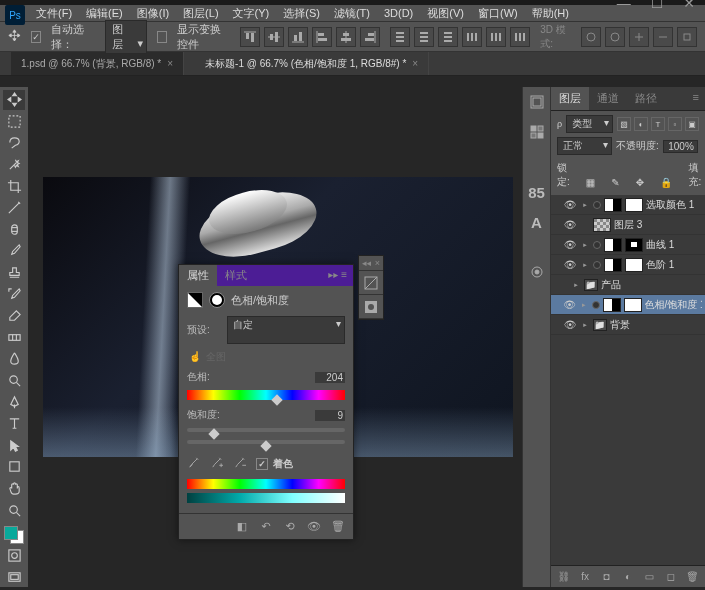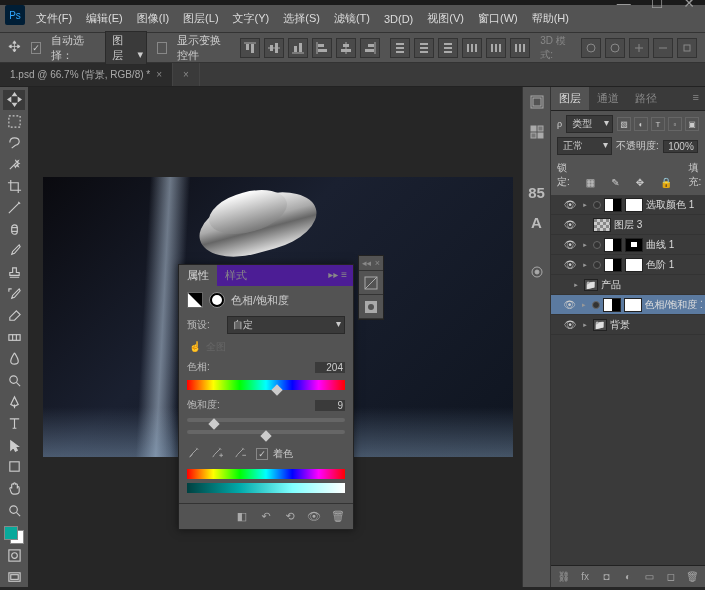--- a/index.html
+++ b/index.html
@@ -2,35 +2,35 @@
 <html><head>
 <meta charset="utf-8">
 <style>
 * { margin: 0; padding: 0; box-sizing: border-box; font-family: "Microsoft YaHei", sans-serif; }
 body { background: #262626; color: #cccccc; font-size: 11px; width: 705px; height: 590px; overflow: hidden; position: relative; }
 
 .titlebar { height: 5px; background: #1a1a1a; display: flex; justify-content: flex-end; align-items: center; padding-right: 10px; gap: 20px; color: #999; }
 .titlebar span { cursor: pointer; font-size: 14px; }
 .ps-icon { position: absolute; left: 5px; top: 5px; width: 20px; height: 20px; background: #001e36; color: #31a8ff; font-size: 10px; font-weight: normal; display: flex; align-items: center; justify-content: center; border-radius: 2px; }
 
-.menubar { height: 28px; background: #535353; display: flex; align-items: center; padding-left: 30px; gap: 2px; border-bottom: 1px solid #333; }
+.menubar { height: 17px; background: #535353; display: flex; align-items: center; padding-left: 30px; gap: 2px; border-bottom: 1px solid #333; }
 .menubar span { padding: 3px 6px; cursor: pointer; font-size: 11px; color: #ddd; }
 
 .optionsbar { height: 30px; background: #535353; display: flex; align-items: center; padding: 0 8px; gap: 10px; border-bottom: 1px solid #333; }
 .move-icon { width: 16px; height: 16px; position: relative; }
 .checkbox { width: 12px; height: 12px; background: #535353; border: 1px solid #888; display: inline-flex; align-items: center; justify-content: center; }
 .checkbox.checked::after { content: "✓"; font-size: 9px; color: #ccc; }
 .opt-select { background: #3a3a3a; border: 1px solid #2a2a2a; padding: 1px 16px 1px 6px; font-size: 11px; color: #ccc; position: relative; }
 .opt-select::after { content: "▾"; position: absolute; right: 3px; }
 .align-group { display: flex; gap: 4px; }
 .align-btn { width: 20px; height: 20px; background: #4a4a4a; border: 1px solid #333; display: flex; align-items: center; justify-content: center; }
 .align-btn svg { width: 12px; height: 12px; }
 
 .tabsbar { height: 24px; background: #3a3a3a; display: flex; align-items: stretch; border-bottom: 1px solid #222; }
-.tab { padding: 4px 10px; background: #2b2b2b; border-right: 1px solid #444; font-size: 10px; color: #aaa; display: flex; align-items: center; gap: 6px; }
+.tab { padding: 4px 10px; background: #2b2b2b; border-right: 1px solid #444; font-size: 10px; color: #aaa; display: flex; align-items: center; gap: 6px; margin-left: 11px; }
 .tab.active { background: #3a3a3a; color: #ddd; }
 .tab-close { font-size: 10px; color: #888; }
 
 .workspace { position: absolute; top: 87px; left: 0; right: 0; bottom: 3px; display: flex; }
 
 .tools-left { width: 28px; background: #535353; display: flex; flex-direction: column; align-items: center; padding-top: 3px; gap: 2px; }
 .tool-btn { width: 22px; height: 22px; display: flex; align-items: center; justify-content: center; cursor: pointer; position: relative; }
 .tool-btn.active { background: #3a3a3a; }
 .tool-btn svg { width: 15px; height: 15px; stroke: #ccc; fill: none; stroke-width: 1.2; }
 .tool-btn.filled svg { fill: #ccc; stroke: #ccc; }
@@ -97,30 +97,30 @@
 .prop-tab { padding: 3px 8px; font-size: 11px; color: #888; }
 .prop-tab.active { background: #535353; color: #ddd; }
 .prop-tabs .panel-menu { font-size: 10px; }
 .prop-body { padding: 6px 8px; }
 .prop-title { display: flex; align-items: center; gap: 6px; margin-bottom: 8px; }
 .adj-icon { width: 16px; height: 16px; background: linear-gradient(45deg,#fff 49%,#000 51%); border: 1px solid #666; }
 .mask-ico { width: 16px; height: 16px; background: #000; border-radius: 50%; border: 1px solid #888; position:relative;}
 .mask-ico::after { content:""; position:absolute; inset:2px; border-radius:50%; background:#fff;}
 .prop-row { display: flex; align-items: center; gap: 5px; margin-bottom: 6px; font-size: 10px; }
 .prop-label { width: 35px; color: #bbb; }
-.prop-select { flex: 1; background: #3a3a3a; border: 1px solid #2a2a2a; padding: 1px 14px 1px 5px; position: relative; color: #ccc; font-size: 10px; }
+.prop-select { flex: 1; background: #3a3a3a; border: 1px solid #2a2a2a; padding: 1px 14px 11px 5px; position: relative; color: #ccc; font-size: 10px; }
 .prop-select::after { content: "▾"; position: absolute; right: 3px; }
 .prop-val { width: 30px; text-align: right; color: #ccc; background: #3a3a3a; padding: 0 2px; }
 .slider-track { height: 10px; margin: 2px 0 8px 0; position: relative; }
 .slider-track.hue { background: linear-gradient(90deg, red, yellow, lime, cyan, blue, magenta, red); }
 .slider-track.gray { background: #666; border-radius: 2px; height: 4px; margin-top: 5px; }
 .slider-thumb { position: absolute; top: 6px; width: 8px; height: 8px; background: #ccc; transform: translateX(-50%) rotate(45deg); }
 .eyedrop-row { display: flex; align-items: center; gap: 10px; padding: 4px 0 8px 0; }
 .eyedrop-row span svg { width: 13px; height: 13px; stroke: #aaa; fill: none; }
-.colorize-cb { display: flex; align-items: center; gap: 5px; font-size: 10px; }
+.colorize-cb { display: flex; align-items: center; gap: 5px; font-size: 10px; font-weight: bold; }
 .gradient-bar { height: 10px; background: linear-gradient(90deg, red, yellow, lime, cyan, blue, magenta, red); margin-bottom: 4px; }
 .gradient-bar.teal { background: linear-gradient(90deg, #004040, #00aaaa, #80ffff, #ffffff); }
 .prop-footer { height: 26px; border-top: 1px solid #333; display: flex; align-items: center; justify-content: flex-end; gap: 10px; padding: 0 8px; }
 .prop-footer div { width: 14px; height: 14px; display: flex; align-items: center; justify-content: center; font-size: 11px; color: #aaa; }
 
 .prop-side { position: absolute; left: 358px; top: 255px; width: 26px; background: #535353; border: 1px solid #222; display: flex; flex-direction: column; }
 .prop-side-top { display: flex; justify-content: space-between; padding: 2px 3px; font-size: 9px; color: #888; border-bottom: 1px solid #333; }
 .prop-side-btn { height: 24px; display: flex; align-items: center; justify-content: center; border-bottom: 1px solid #333; }
 .prop-side-btn svg { width: 14px; height: 14px; }
 
@@ -279,20 +279,21 @@
       </div>
   </div>
 </div>
 
 <div class="tabsbar">
   <div class="tab">
       <span>1.psd @ 66.7% (背景, RGB/8) *</span>
       <span class="tab-close">×</span>
     </div>
   <div class="tab active">
+      <span>未标题-1 @ 66.7% (色相/饱和度 1, RGB/8#) *</span>
       <span class="tab-close">×</span>
     </div>
 </div>
 
 <div class="workspace">
   <div class="tools-left">
     <div class="tool-btn active filled">
         <svg viewBox="0 0 16 16">
           <path d="M8 1 L6 4 L10 4 Z M8 15 L6 12 L10 12 Z M1 8 L4 6 L4 10 Z M15 8 L12 6 L12 10 Z"></path>
         </svg>

